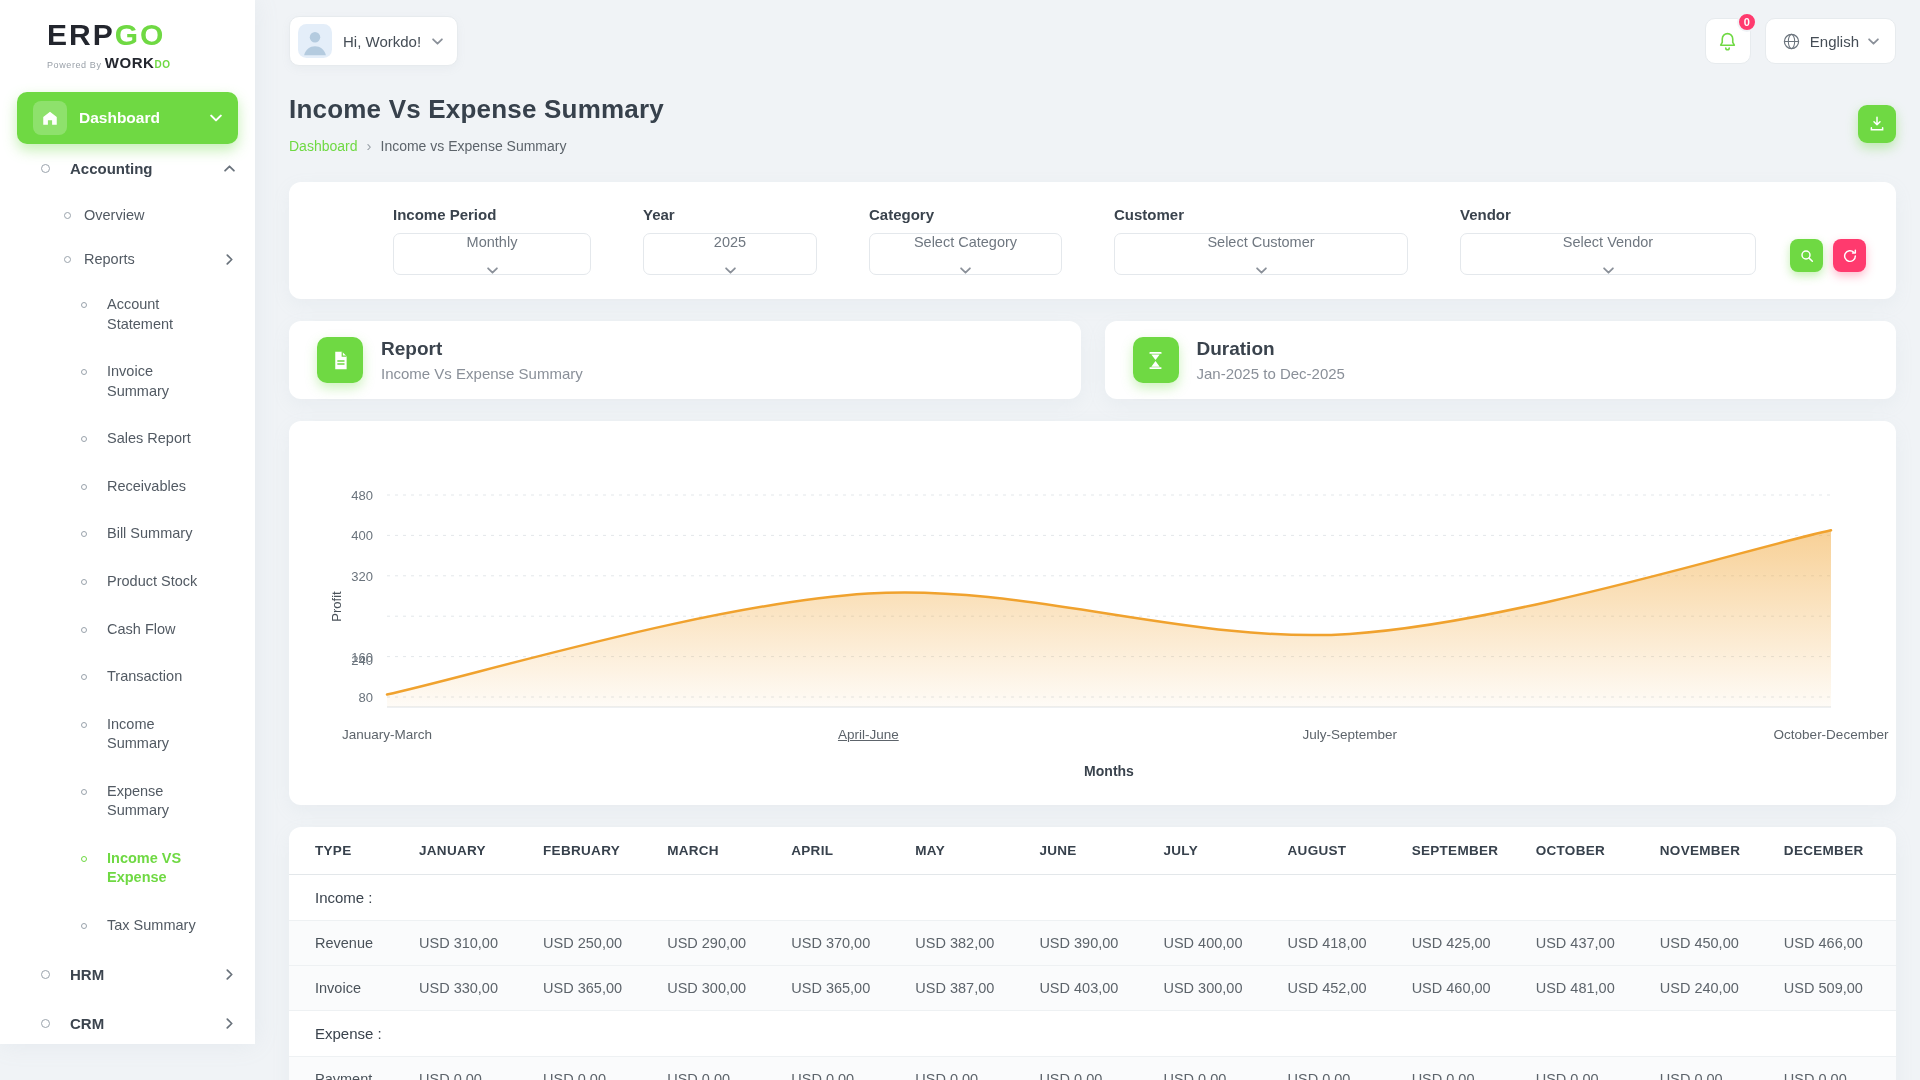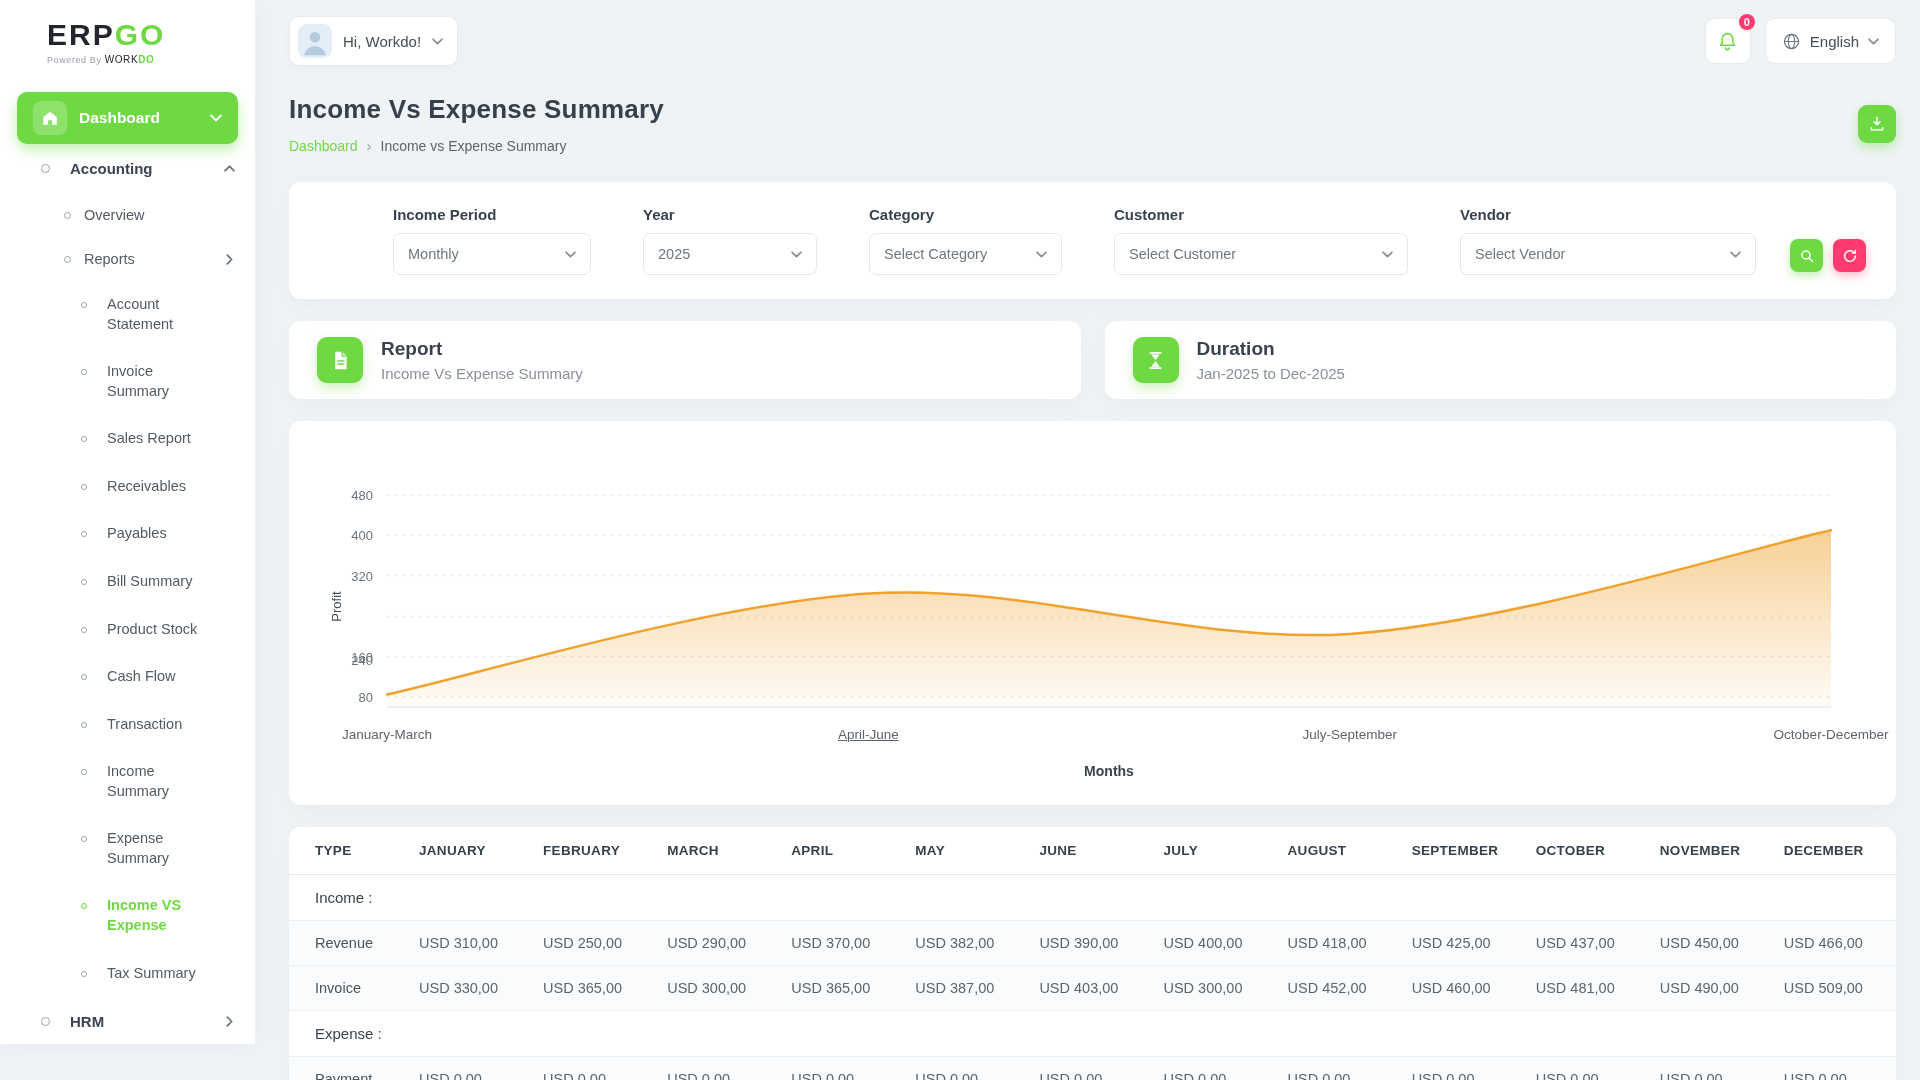--- a/index.html
+++ b/index.html
@@ -13,21 +13,21 @@
     --chart:#f0a22e;
   }
   
   .sidebar { position:fixed; left:0; top:0; width:255px; height:1044px; background:#fff;
              box-shadow:0 0 24px rgba(150,165,180,.12); z-index:20; overflow:hidden; }
   .brand { padding:20px 0 0 47px; height:78px; cursor:pointer; }
   .brand-line { font-weight:900; font-size:30px; letter-spacing:2px; line-height:1; }
   .brand-erp { color:#23262e; }
   .brand-go { color:var(--primary); }
   .brand-tag { font-size:9px; letter-spacing:.6px; color:#9aa1a9; margin-top:4px; }
-  .tag-work { color:#23262e; font-weight:400; font-size:10px; }
+  .tag-work { color:#23262e; font-weight:700; font-size:15px; }
   .tag-do { color:var(--primary); font-weight:700; font-size:10px; }
   .menu { margin-top:14px; }
   .dash-btn { margin:0 17px; height:52px; border-radius:10px; background:var(--primary);
               box-shadow:0 6px 14px rgba(111,217,67,.4); display:flex; align-items:center;
               padding:0 16px; gap:12px; cursor:pointer; }
   .dash-tile { width:34px; height:34px; border-radius:8px; background:rgba(255,255,255,.22);
                display:flex; align-items:center; justify-content:center; }
   .dash-label { color:#fff; font-weight:700; font-size:15.5px; flex:1; }
   .menu-item { display:flex; align-items:center; cursor:pointer; }
   .menu-item .mi-label { flex:1; }
@@ -71,21 +71,21 @@
             box-shadow:0 5px 12px rgba(111,217,67,.4); display:flex; align-items:center;
             justify-content:center; cursor:pointer; }
   .card { background:#fff; border-radius:12px; box-shadow:0 6px 18px rgba(169,184,200,.10); }
   
   .filter-card { margin-top:28px; padding:24px 30px; display:flex; justify-content:flex-end; }
   .filter-fields { display:flex; gap:52px; }
   .filter-group { display:flex; flex-direction:column; }
   .filter-label { font-size:15px; font-weight:600; color:#3a434d; margin-bottom:10px; }
   .select { height:42px; border:1px solid #e4e8ec; border-radius:7px; padding:0 14px; display:flex;
             align-items:center; justify-content:space-between; gap:10px; cursor:pointer;
-            font-size:14.5px; color:#6f7780; background:#fff; }
+            font-size:14.5px; color:#6f7780; background:#fff;flex-direction:column; }
   .filter-actions { display:flex; gap:10px; margin-left:34px; align-self:flex-start; margin-top:33px; }
   .sq-btn { width:33px; height:33px; border:none; border-radius:8px; display:flex; align-items:center;
             justify-content:center; cursor:pointer; }
   .sq-btn.green { background:var(--primary); box-shadow:0 4px 10px rgba(111,217,67,.4); }
   .sq-btn.pink { background:var(--danger); box-shadow:0 4px 10px rgba(255,58,110,.35); }
   
   .cards-row { display:flex; gap:24px; margin-top:22px; }
   .info-card { flex:1; padding:16px 28px; display:flex; align-items:center; gap:18px; }
   .info-icon { width:46px; height:46px; border-radius:10px; background:var(--primary);
                box-shadow:0 5px 12px rgba(111,217,67,.35); display:flex; align-items:center;
@@ -164,24 +164,20 @@
           <span class="bullet b3"></span>
           <span class="sub-label">Invoice Summary</span>
         </div>
         <div class="menu-item l3">
           <span class="bullet b3"></span>
           <span class="sub-label">Sales Report</span>
         </div>
         <div class="menu-item l3">
           <span class="bullet b3"></span>
           <span class="sub-label">Receivables</span>
-        </div>
-        <div class="menu-item l3">
-          <span class="bullet b3"></span>
-          <span class="sub-label">Payables</span>
         </div>
         <div class="menu-item l3">
           <span class="bullet b3"></span>
           <span class="sub-label">Bill Summary</span>
         </div>
         <div class="menu-item l3">
           <span class="bullet b3"></span>
           <span class="sub-label">Product Stock</span>
         </div>
         <div class="menu-item l3">
@@ -454,21 +450,21 @@
               <td>USD 330,00</td>
               <td>USD 365,00</td>
               <td>USD 300,00</td>
               <td>USD 365,00</td>
               <td>USD 387,00</td>
               <td>USD 403,00</td>
               <td>USD 300,00</td>
               <td>USD 452,00</td>
               <td>USD 460,00</td>
               <td>USD 481,00</td>
-              <td>USD 490,00</td>
+              <td>USD 240,00</td>
               <td>USD 509,00</td>
             </tr>
             <tr class="section-row">
               <td colspan="13">Expense :</td>
             </tr>
             <tr class="data-row">
               <td class="type-cell">Payment</td>
               <td>USD 0,00</td>
               <td>USD 0,00</td>
               <td>USD 0,00</td>

